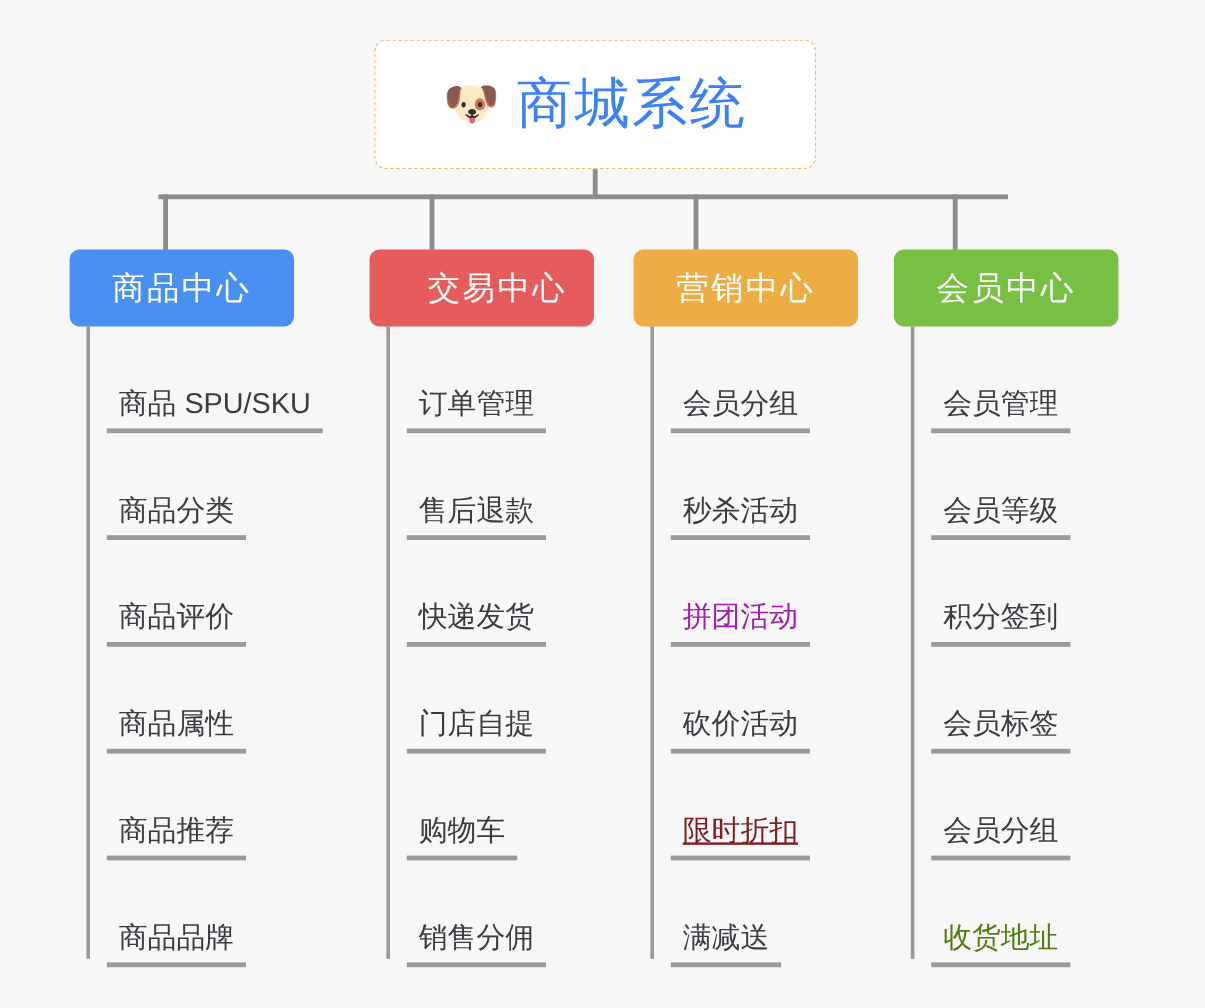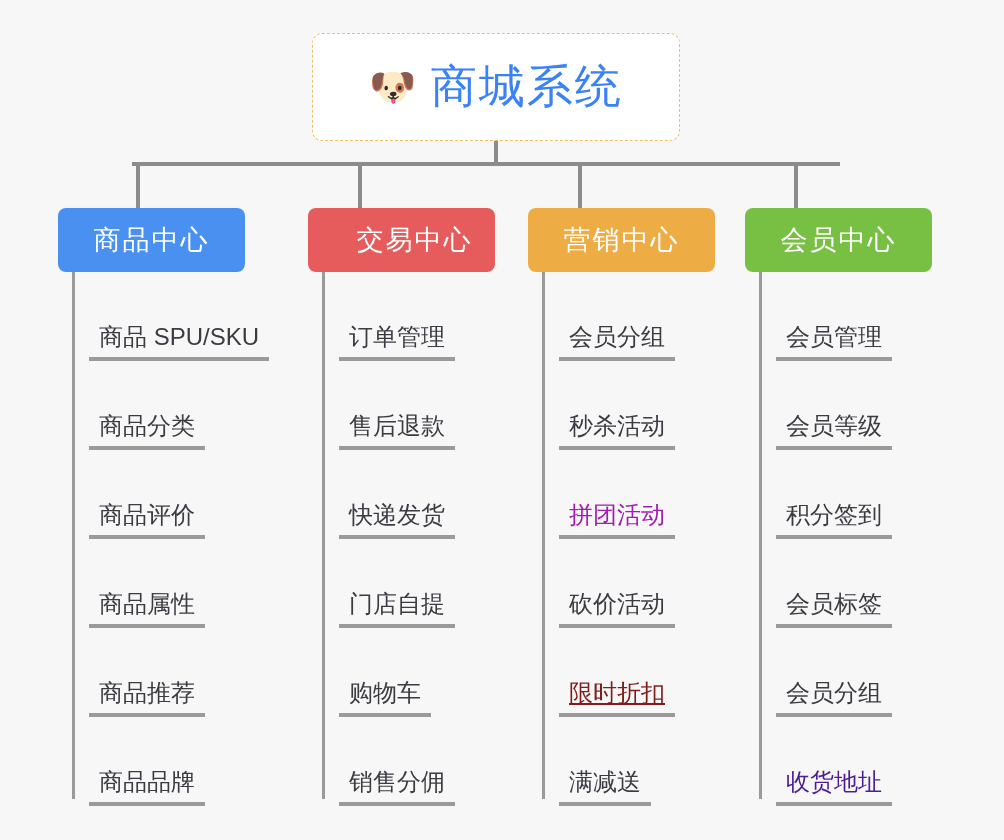--- a/index.html
+++ b/index.html
@@ -231,18 +231,18 @@
         <li class="leaf-item">
           <span class="leaf-text" style="color: rgb(59, 59, 66); border-bottom-color: rgb(154, 154, 154);">积分签到</span>
         </li>
         <li class="leaf-item">
           <span class="leaf-text" style="color: rgb(59, 59, 66); border-bottom-color: rgb(154, 154, 154);">会员标签</span>
         </li>
         <li class="leaf-item">
           <span class="leaf-text" style="color: rgb(59, 59, 66); border-bottom-color: rgb(154, 154, 154);">会员分组</span>
         </li>
         <li class="leaf-item">
-          <span class="leaf-text" style="color: #4c1d95; border-bottom-color: rgb(154, 154, 154);">收货地址</span>
+          <span class="leaf-text" style="color: #4d7c0f; border-bottom-color: rgb(154, 154, 154);">收货地址</span>
         </li>
       </ul>
     </div>
 
 </div>
 
 </body></html>

